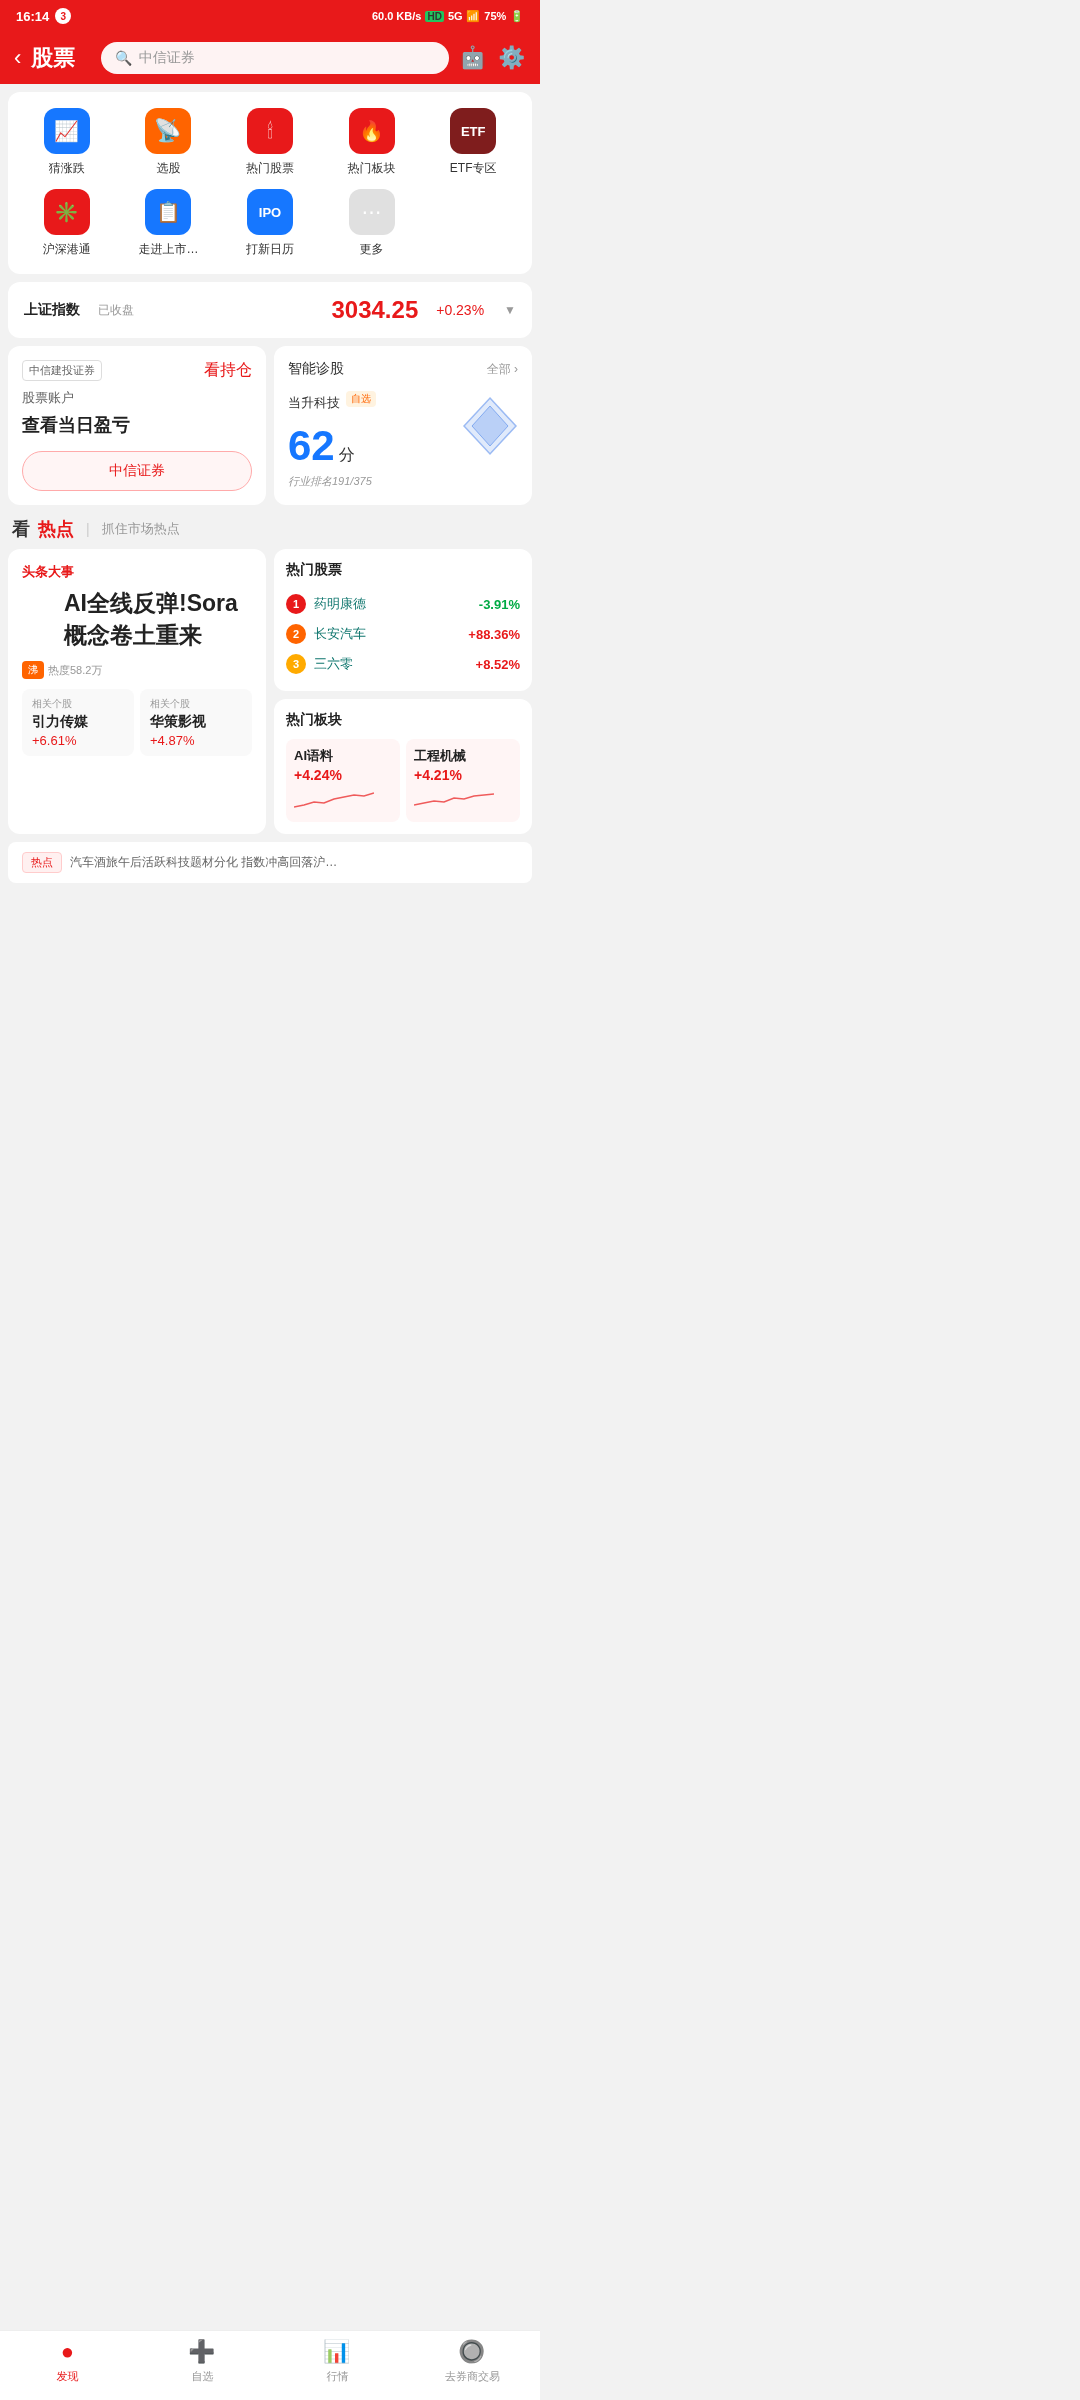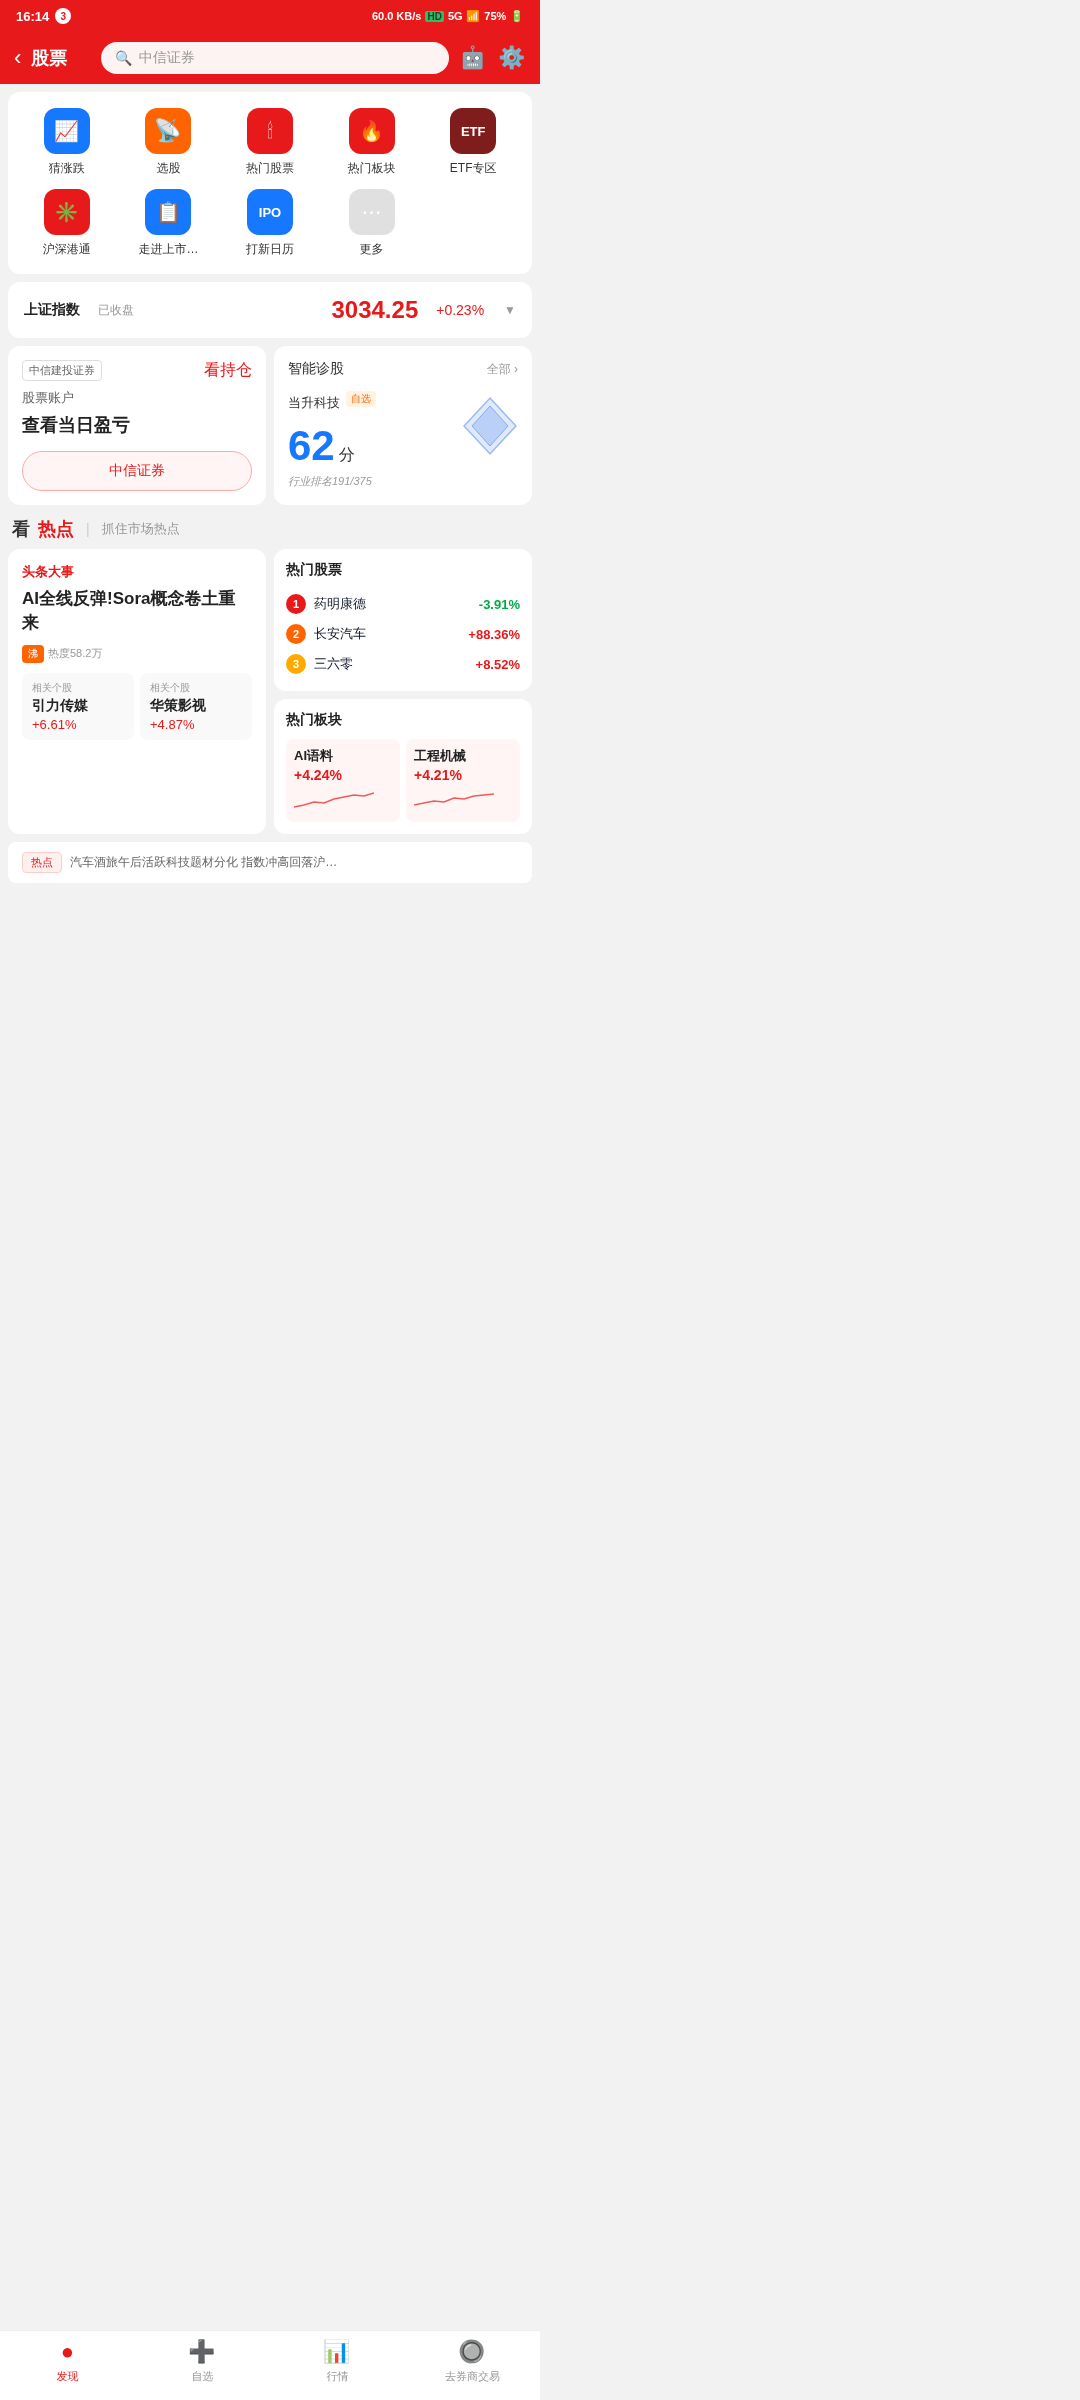--- a/index.html
+++ b/index.html
@@ -33,21 +33,21 @@
       gap: 10px;
     }
     .header-back {
       color: white;
       font-size: 22px;
       font-weight: 300;
       line-height: 1;
     }
     .header-title {
       color: white;
-      font-size: 18px;
+      font-size: 22px;
       font-weight: 700;
       min-width: 60px;
     }
     .header-search {
       flex: 1;
       background: rgba(255,255,255,0.95);
       border-radius: 20px;
       padding: 7px 14px;
       display: flex;
       align-items: center;
@@ -185,21 +185,21 @@
       display: grid;
       grid-template-columns: 1fr 1fr;
       gap: 8px;
     }
     .news-card {
       background: white;
       border-radius: 12px;
       padding: 14px;
     }
     .news-tag { font-size: 13px; font-weight: 700; color: #e8191a; margin-bottom: 6px; }
-    .news-title { font-size: 17px; font-weight: 700; color: #222; line-height: 1.4; }
+    .news-title { font-size: 23px; font-weight: 700; color: #222; line-height: 1.4; margin-left: 42px; }
     .news-heat {
       display: flex;
       align-items: center;
       gap: 4px;
       margin-top: 10px;
     }
     .heat-badge {
       background: #ff6400;
       color: white;
       font-size: 10px;
@@ -241,21 +241,21 @@
       display: flex;
       align-items: center;
       justify-content: center;
       font-size: 11px;
       font-weight: 700;
       color: white;
     }
     .rank-1 { background: #e8191a; }
     .rank-2 { background: #ff6400; }
     .rank-3 { background: #ffaa00; }
-    .stock-name { flex: 1; font-size: 13px; color: #0f172a; }
+    .stock-name { flex: 1; font-size: 13px; color: #0f766e; }
     .stock-change-up { font-size: 13px; color: #e8191a; font-weight: 600; }
     .stock-change-down { font-size: 13px; color: #00aa44; font-weight: 600; }
     .hot-blocks-card {
       background: white;
       border-radius: 12px;
       padding: 12px;
     }
     .blocks-grid {
       display: grid;
       grid-template-columns: 1fr 1fr;

